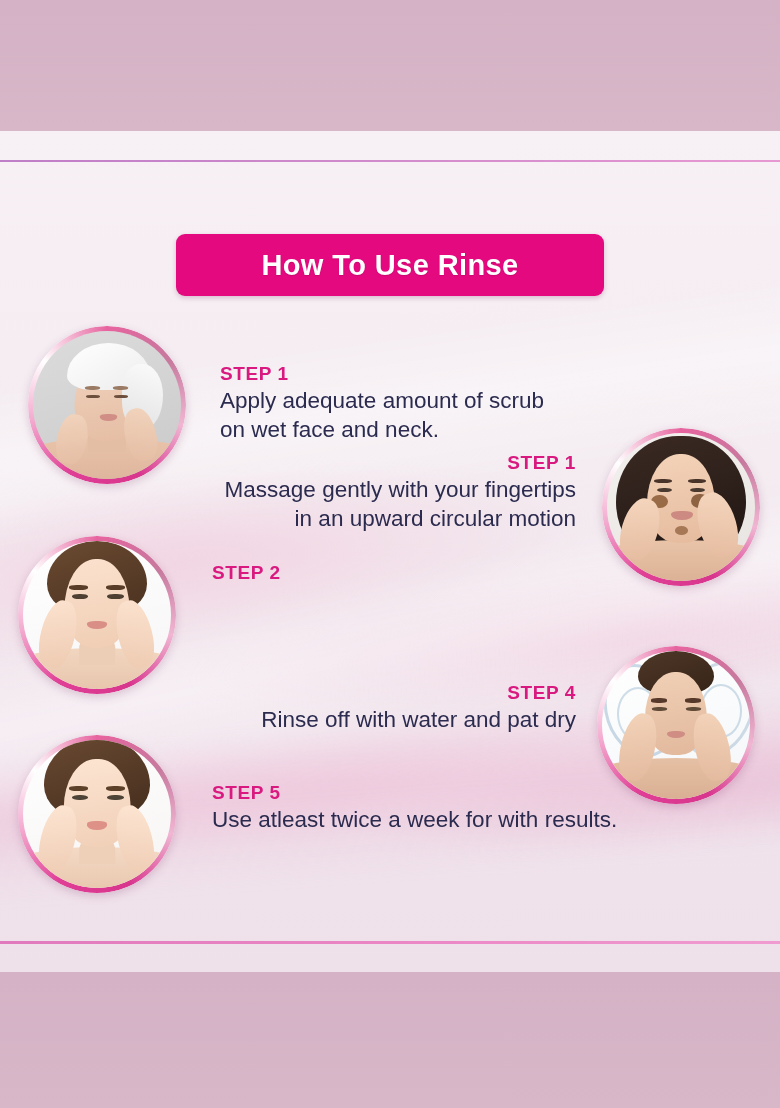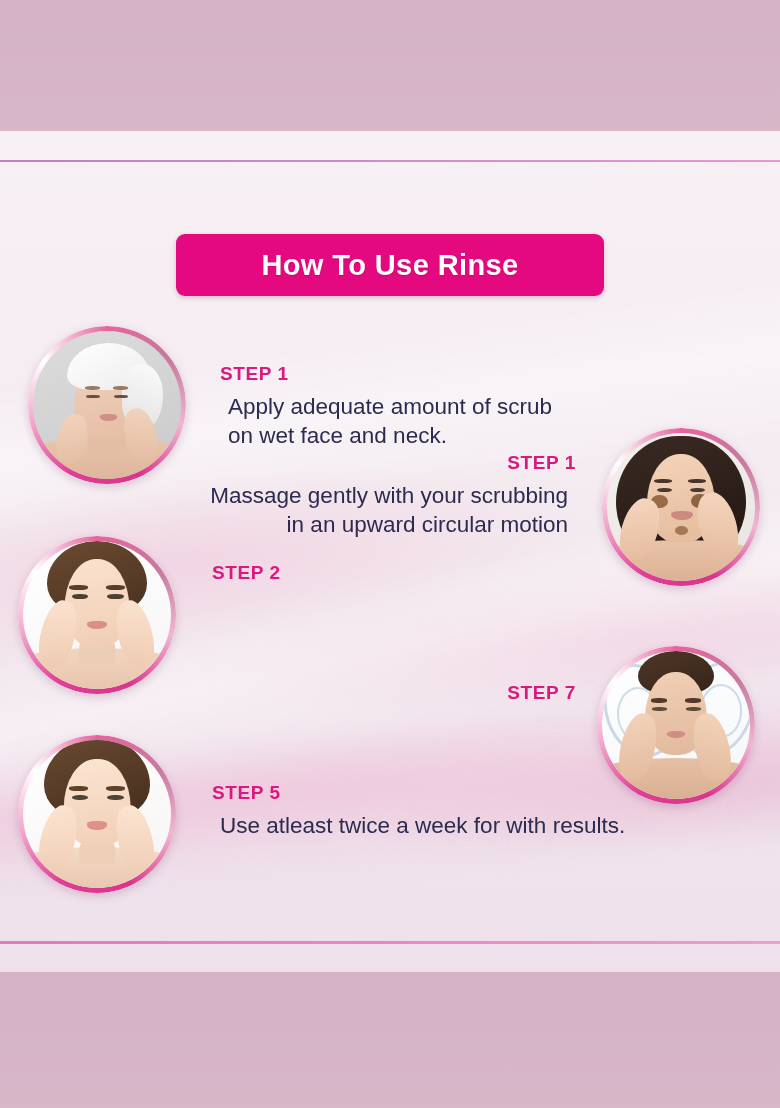--- a/index.html
+++ b/index.html
@@ -196,21 +196,21 @@
     font-size: 19px;
     font-weight: bold;
     letter-spacing: .6px;
     line-height: 1.15;
     margin: 0 0 2px 0;
   }
   .step-body {
     color: #2b2b4f;
     font-size: 22.5px;
     line-height: 1.28;
-    margin: 8px;
+    margin: 0;
     white-space: pre-line;
   }
 
   #step-1 { left: 220px; top: 363px; width: 380px; text-align: left;  }
   #step-2 { left: 178px; top: 452px; width: 398px; text-align: right; }
   #step-3 { left: 212px; top: 562px; width: 370px; text-align: left;  }
   #step-4 { left: 198px; top: 682px; width: 378px; text-align: right; }
   #step-5 { left: 212px; top: 782px; width: 450px; text-align: left;  }
 </style>
 </head>
@@ -339,30 +339,31 @@
   </div>
 
   <div class="step" id="step-1">
     <p class="step-label">STEP 1</p>
     <p class="step-body">Apply adequate amount of scrub
 on wet face and neck.</p>
   </div>
 
   <div class="step" id="step-2">
     <p class="step-label">STEP 1</p>
-    <p class="step-body">Massage gently with your scrubbing
+    <p class="step-body">Massage gently with your fingertips
 in an upward circular motion</p>
   </div>
 
   <div class="step" id="step-3">
     <p class="step-label">STEP 2</p>
   </div>
 
   <div class="step" id="step-4">
-    <p class="step-label">STEP 7</p>
+    <p class="step-label">STEP 4</p>
+    <p class="step-body">Rinse off with water and pat dry</p>
   </div>
 
   <div class="step" id="step-5">
     <p class="step-label">STEP 5</p>
     <p class="step-body">Use atleast twice a week for with results.</p>
   </div>
 
   <div class="band band-bottom"></div>
 
 </div>

